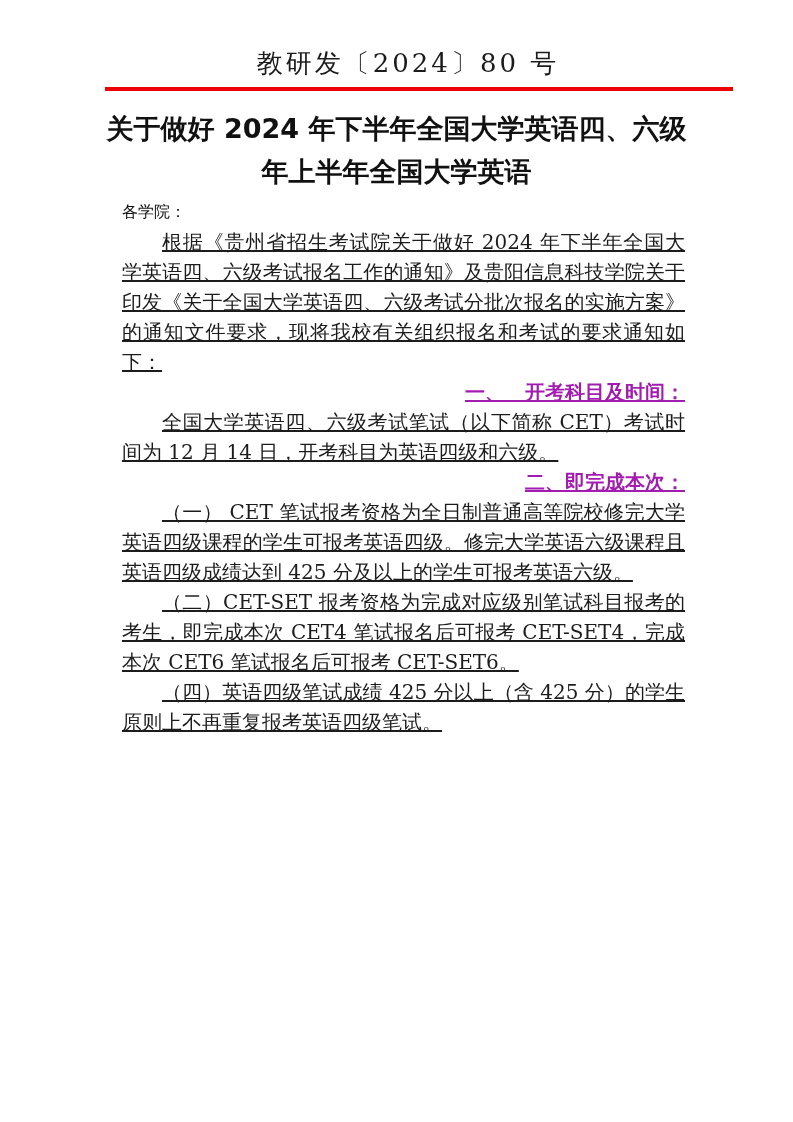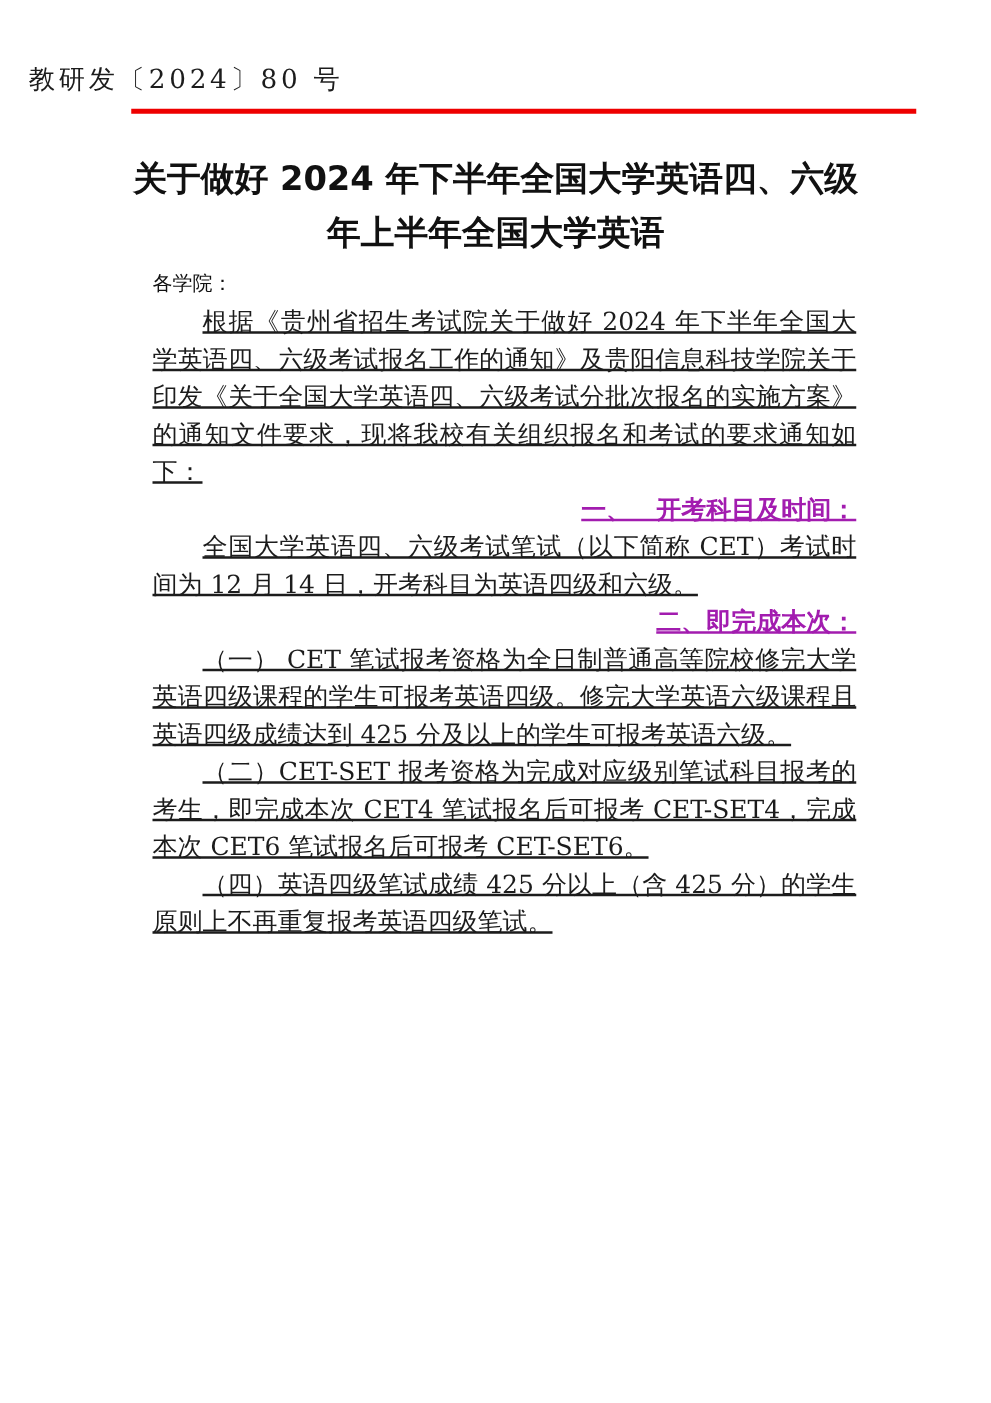--- a/index.html
+++ b/index.html
@@ -32,38 +32,38 @@
     font-weight:bold;
     font-size:60px;
     line-height:64px;
     color:var(--header-red);
     transform:scale(0.70,1.04);
     transform-origin:center center;
     letter-spacing:0px;
   }
   .doc-number{
     margin-top:50px;
-    text-align:left;
+    text-align:center;
     font-family:"DejaVu Serif","Liberation Serif",serif;
-    font-size:21px;
+    font-size:26px;
     line-height:26px;
     letter-spacing:3px;
     color:var(--ink);
     padding-left:23px;
   }
   .red-line{
     margin-top:11px;
     margin-left:105px;
     width:628px;
     height:4px;
     background:var(--header-red);
   }
   
   .doc-title{
-    margin-top:31px;
+    margin-top:16px;
     text-align:center;
     font-family:"DejaVu Sans","Liberation Sans",sans-serif;
     font-weight:bold;
     font-size:27px;
     line-height:43px;
     color:#111;
   }
   
   .content{
     padding:0 108px 0 122px;

